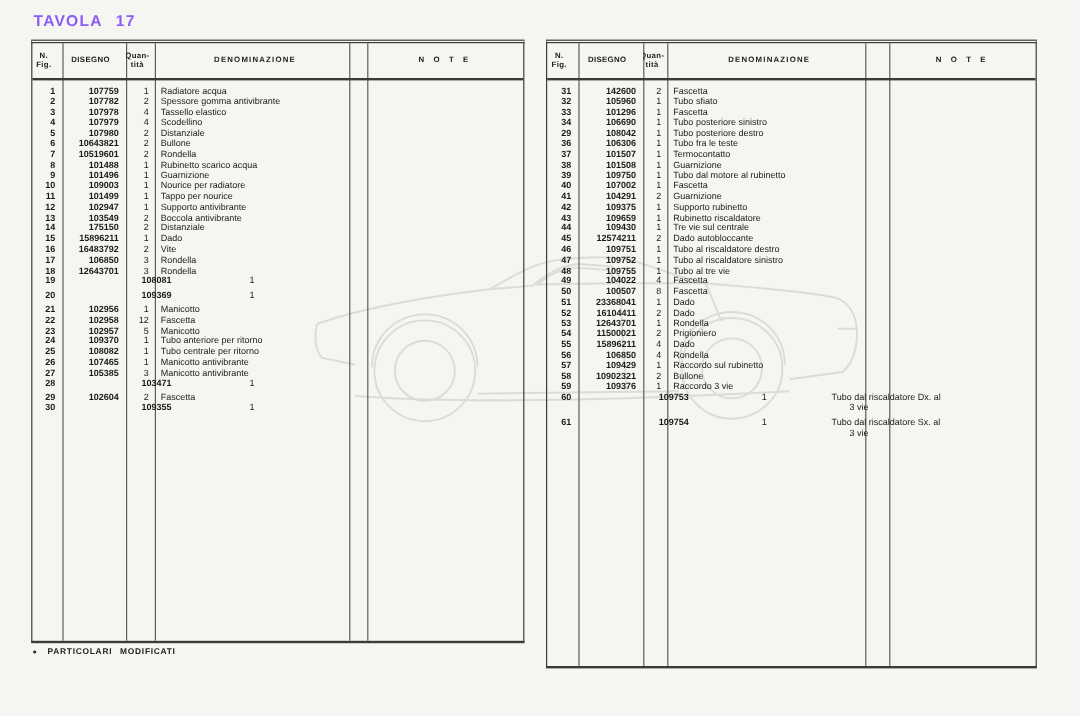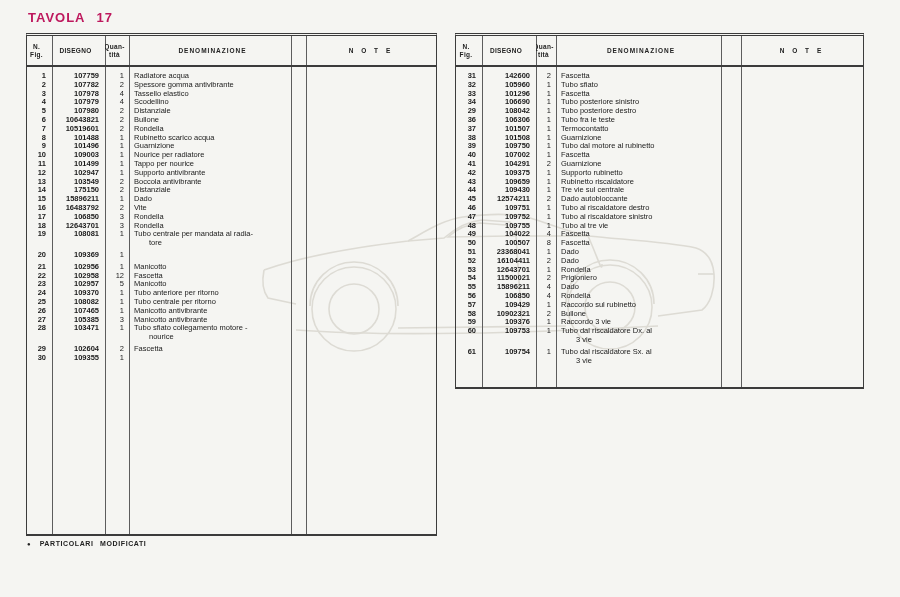--- a/index.html
+++ b/index.html
@@ -4,47 +4,47 @@
 <style>
   html,body{margin:0;padding:0;}
   body{background:#e9e9e7;}
   .page{
     position:relative;width:900px;height:597px;margin:0 auto;
     background:#f5f5f2;overflow:hidden;
     font-family:"Liberation Sans",sans-serif;color:#1a1a1a;
   }
   .title{
     position:absolute;left:28px;top:10px;
-    font-size:13px;font-weight:bold;letter-spacing:1px;color:#be185d;
+    font-size:13px;font-weight:bold;letter-spacing:1px;color:#8b5cf6;
   }
   .title .num{margin-left:11px;}
   
   .watermark{position:absolute;left:258px;top:178px;z-index:0;}
   
   .ptable{
     position:absolute;top:33px;z-index:1;box-sizing:border-box;
     border:1px solid #3c3c3c;border-top:3px double #3b3b3b;border-bottom:2px solid #3b3b3b;
     display:flex;flex-direction:column;background:transparent;
   }
   .ptable.left{left:26px;width:411px;height:503px;}
-  .ptable.right{left:455px;width:409px;height:356px;justify-content:flex-end;}
+  .ptable.right{left:455px;width:409px;height:524px;justify-content:flex-end;}
   .vline{position:absolute;top:0;bottom:0;width:1px;background:#5d5d5d;}
   .thead{
     position:relative;height:29px;flex:0 0 auto;display:flex;
     border-bottom:2px solid #3b3b3b;
   }
   .thead .cell{
     display:flex;flex-direction:column;align-items:center;justify-content:center;
     font-size:6.5px;font-weight:bold;line-height:7.5px;letter-spacing:.3px;color:#222;
   }
   .thead .c-den{letter-spacing:1px;}
   .thead .c-note{letter-spacing:3px;}
   .tbody{position:relative;flex:1 1 auto;padding-top:5px;display:flex;flex-direction:column;}
   .row{display:flex;flex:0 0 auto;}
-  .row.ml{margin-bottom:3px;}
+  .row.ml{margin-bottom:3px;gap:44px;}
   .cell{box-sizing:border-box;flex:0 0 auto;white-space:nowrap;overflow:hidden;}
   .row .cell{font-size:7.5px;line-height:8.8px;}
   .c-fig{text-align:right;padding-right:6px;font-weight:bold;}
   .c-dis{text-align:right;padding-right:6px;font-weight:bold;}
   .c-qty{text-align:right;padding-right:5px;}
   .c-den{padding-left:5px;}
   .den-wrap{padding-left:15px;}
   .c-note{flex:1 1 auto;}
   
   .left .c-fig{width:25px;} .left .c-dis{width:53px;} .left .c-qty{width:24px;}
@@ -286,24 +286,20 @@
           <div class="cell c-den">
             <div>Rondella</div>
           </div>
           <div class="cell c-sp"></div>
           <div class="cell c-note"></div>
         </div>
         <div class="row ml">
           <div class="cell c-fig">19</div>
           <div class="cell c-dis">108081</div>
           <div class="cell c-qty">1</div>
-          <div class="cell c-den">
-            <div>Tubo centrale per mandata al radia-</div>
-            <div class="den-wrap">tore</div>
-          </div>
           <div class="cell c-sp"></div>
           <div class="cell c-note"></div>
         </div>
         <div class="row ml">
           <div class="cell c-fig">20</div>
           <div class="cell c-dis">109369</div>
           <div class="cell c-qty">1</div>
           <div class="cell c-sp"></div>
           <div class="cell c-note"></div>
         </div>
@@ -374,24 +370,20 @@
           <div class="cell c-den">
             <div>Manicotto antivibrante</div>
           </div>
           <div class="cell c-sp"></div>
           <div class="cell c-note"></div>
         </div>
         <div class="row ml">
           <div class="cell c-fig">28</div>
           <div class="cell c-dis">103471</div>
           <div class="cell c-qty">1</div>
-          <div class="cell c-den">
-            <div>Tubo sfiato collegamento motore -</div>
-            <div class="den-wrap">nourice</div>
-          </div>
           <div class="cell c-sp"></div>
           <div class="cell c-note"></div>
         </div>
         <div class="row">
           <div class="cell c-fig">29</div>
           <div class="cell c-dis">102604</div>
           <div class="cell c-qty">2</div>
           <div class="cell c-den">
             <div>Fascetta</div>
           </div>

